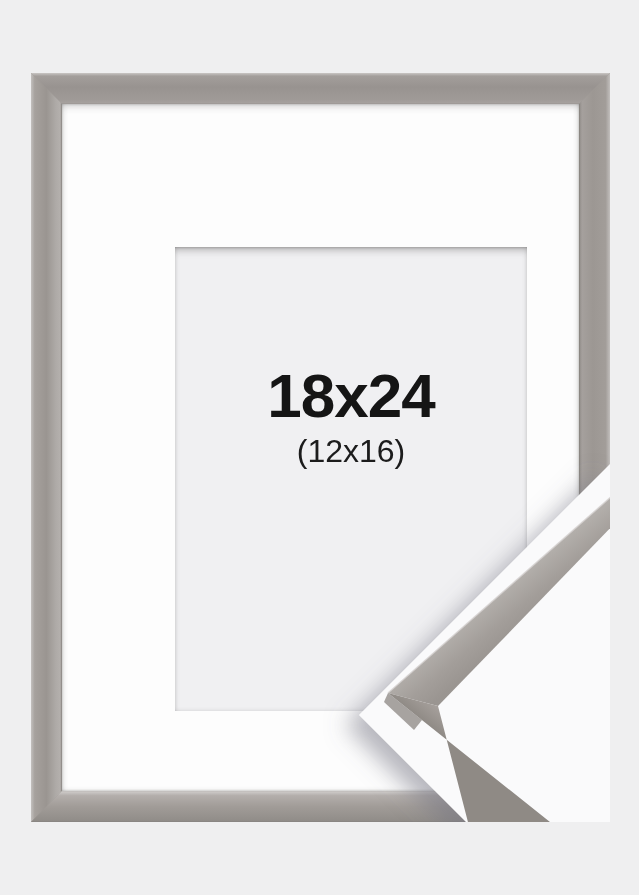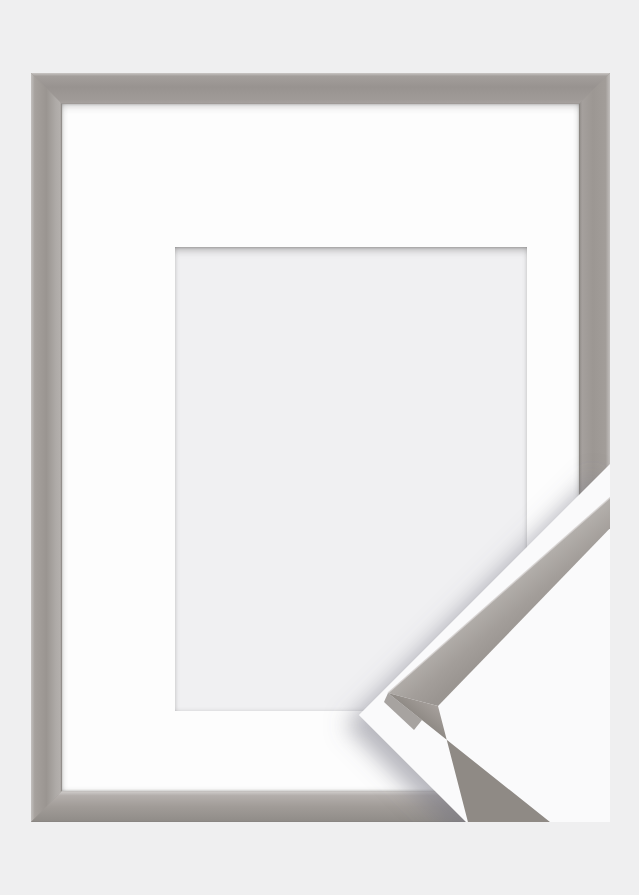--- a/index.html
+++ b/index.html
@@ -112,20 +112,22 @@
       <rect x="0" y="0" width="579" height="749" fill="#9e9995"></rect>
       <polygon points="0,0 579,0 548,31 31,31" fill="url(#gTop)"></polygon>
       <polygon points="0,0 31,31 31,718 0,749" fill="url(#gLeft)"></polygon>
       <polygon points="579,0 579,749 548,718 548,31" fill="url(#gRight)"></polygon>
       <polygon points="0,749 31,718 548,718 579,749" fill="url(#gBottom)"></polygon>
       <rect x="31.5" y="31.5" width="516" height="686" fill="none" stroke="rgba(70,65,60,0.30)" stroke-width="1.5"></rect>
     </svg>
 
     <div class="mat">
       <div class="opening">
+        <div class="size-label">18x24</div>
+        <div class="mat-size-label">(12x16)</div>
       </div>
     </div>
 
     <svg class="overlay" width="579" height="749" viewBox="0 0 579 749">
       <defs>
         <filter id="ds" x="-30%" y="-30%" width="160%" height="160%">
           <feDropShadow dx="-14" dy="10" stdDeviation="11" flood-color="#70707e" flood-opacity="0.5"></feDropShadow>
         </filter>
         <linearGradient id="gUp" gradientUnits="userSpaceOnUse" x1="473" y1="518" x2="499" y2="549">
           <stop offset="0" stop-color="#b2aeaa"></stop>

